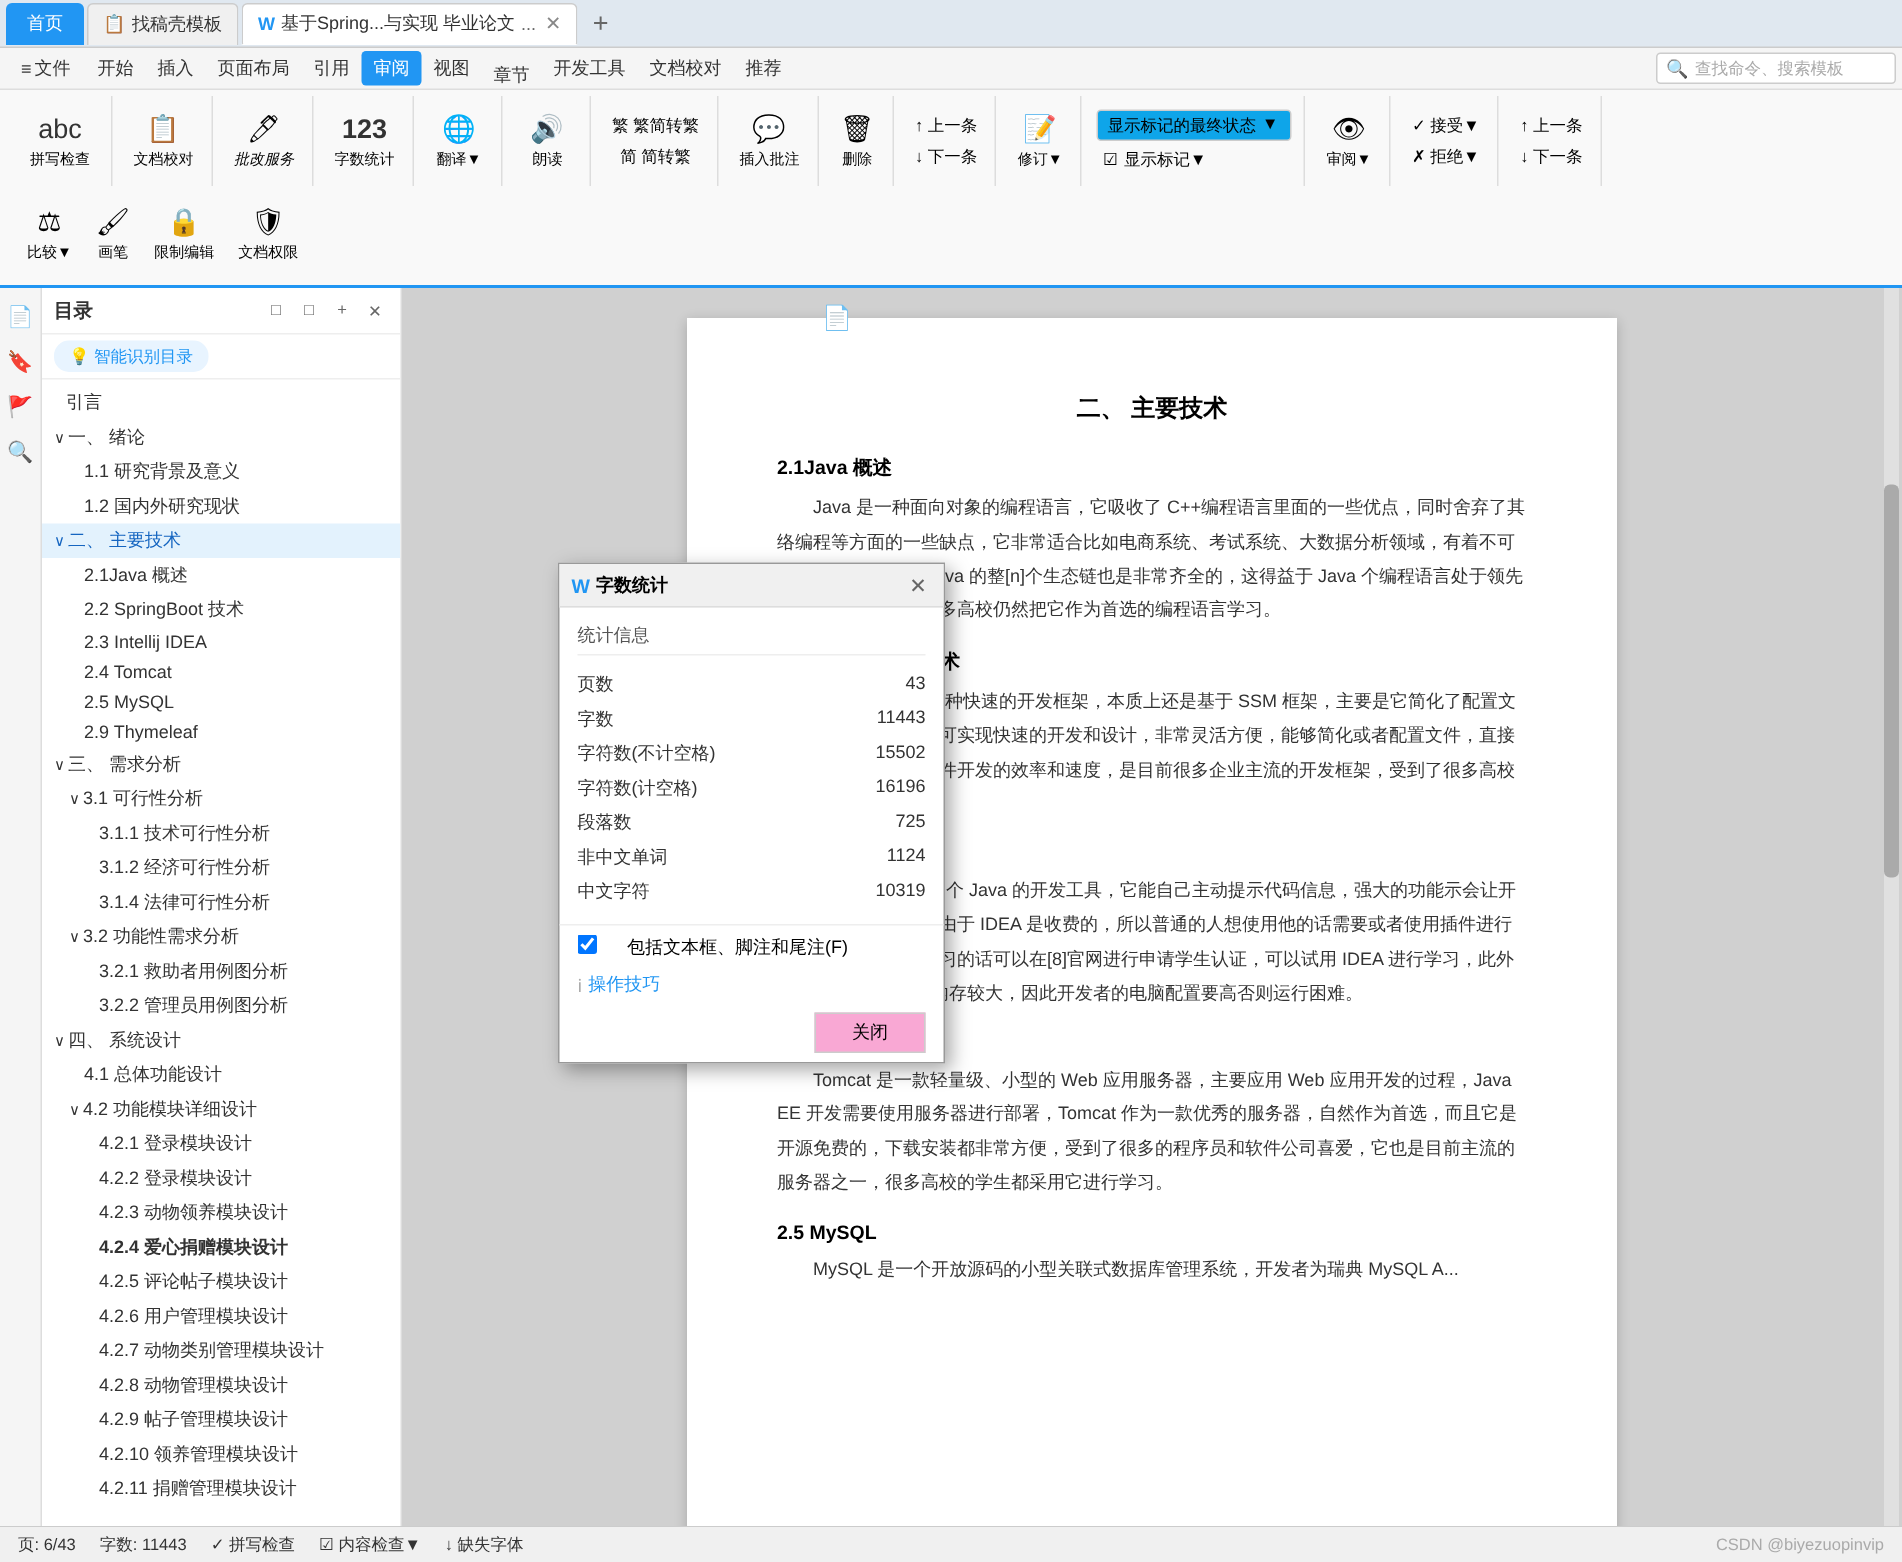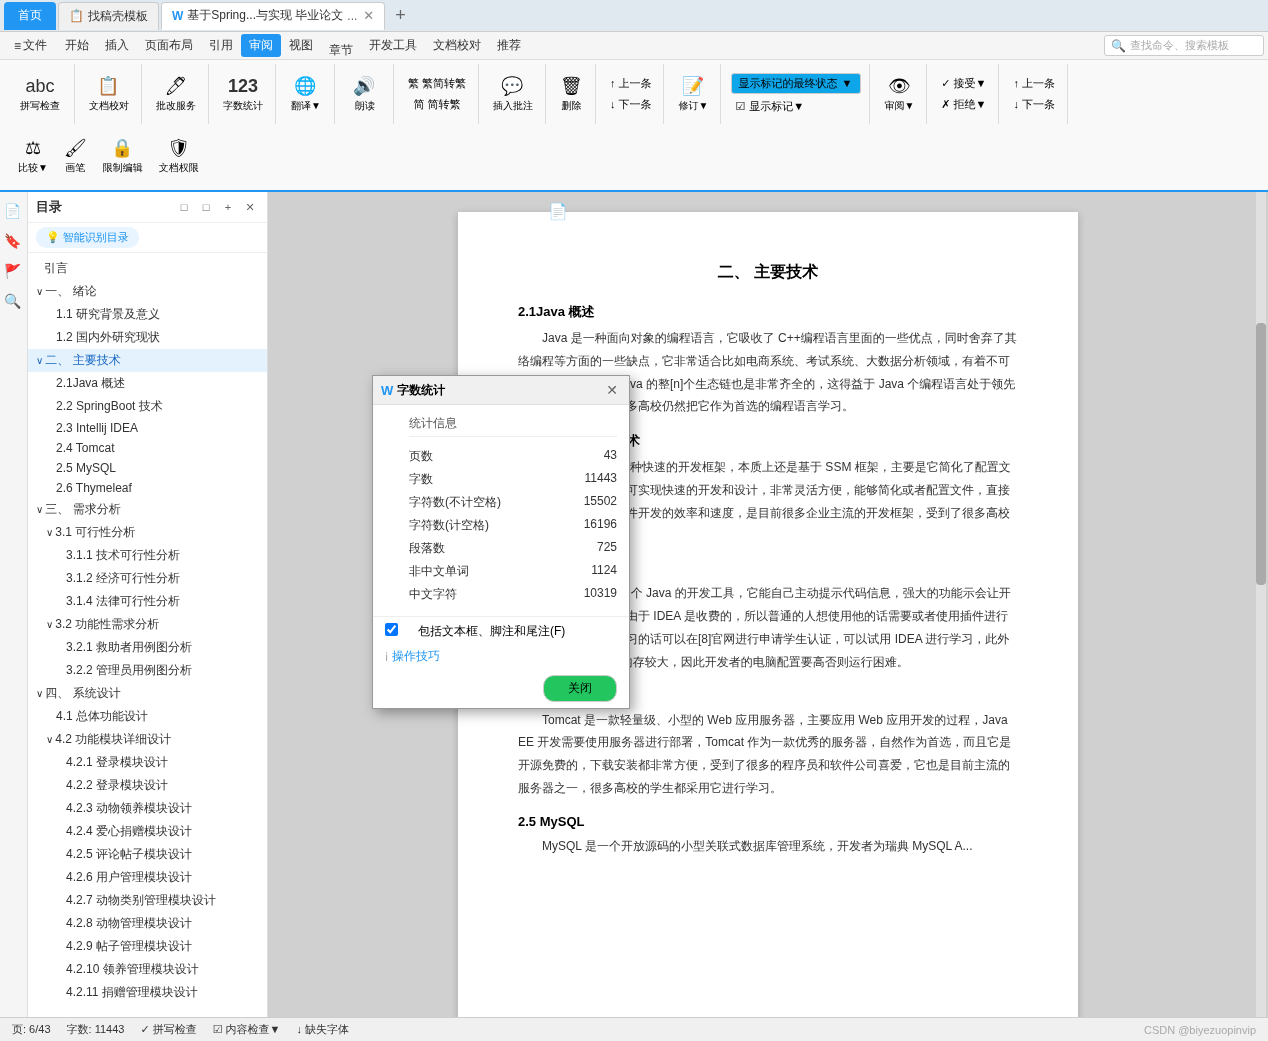--- a/index.html
+++ b/index.html
@@ -58,21 +58,21 @@
   <div style="display:flex;flex-direction:column;align-items:center;border-right:1px solid #ddd;padding:0 6px;min-height:60px;justify-content:center;">
     <div style="display:flex;flex-direction:column;align-items:center;padding:4px 6px;cursor:pointer;border-radius:3px;min-width:44px;">
       <span style="font-size:18px;">📋</span>
       <span style="font-size:10px;margin-top:2px;">文档校对</span>
     </div>
   </div>
 
   <div style="display:flex;flex-direction:column;align-items:center;border-right:1px solid #ddd;padding:0 6px;min-height:60px;justify-content:center;">
     <div style="display:flex;flex-direction:column;align-items:center;padding:4px 6px;cursor:pointer;border-radius:3px;min-width:44px;">
       <span style="font-size:18px;">🖊</span>
-      <span style="font-size:10px;margin-top:2px;">批改服务</span>
+      <span style="font-size:10px;margin-top:2px;font-style:italic;">批改服务</span>
     </div>
   </div>
 
   <div style="display:flex;flex-direction:column;align-items:center;border-right:1px solid #ddd;padding:0 6px;min-height:60px;justify-content:center;">
     <div style="display:flex;flex-direction:column;align-items:center;padding:4px 6px;cursor:pointer;border-radius:3px;min-width:44px;">
       <span style="font-size:18px;font-weight:bold;color:#333;">123</span>
       <span style="font-size:10px;margin-top:2px;">字数统计</span>
     </div>
   </div>
 
@@ -206,21 +206,21 @@
 
       <div style="padding:3px 8px 3px 8px;cursor:pointer;font-size:12px;color:#1565C0;background:#e3f2fd;display:flex;align-items:center;">
         <span style="margin-right:2px;font-size:10px;">∨</span>
         <span>二、 主要技术</span>
       </div>
       <div style="padding:3px 8px 3px 28px;cursor:pointer;font-size:12px;color:#333;">2.1Java 概述</div>
       <div style="padding:3px 8px 3px 28px;cursor:pointer;font-size:12px;color:#333;">2.2 SpringBoot 技术</div>
       <div style="padding:3px 8px 3px 28px;cursor:pointer;font-size:12px;color:#333;">2.3 Intellij IDEA</div>
       <div style="padding:3px 8px 3px 28px;cursor:pointer;font-size:12px;color:#333;">2.4 Tomcat</div>
       <div style="padding:3px 8px 3px 28px;cursor:pointer;font-size:12px;color:#333;">2.5 MySQL</div>
-      <div style="padding:3px 8px 3px 28px;cursor:pointer;font-size:12px;color:#333;">2.6 Thymeleaf</div>
+      <div style="padding:3px 8px 3px 28px;cursor:pointer;font-size:12px;color:#333;">2.9 Thymeleaf</div>
 
       <div style="padding:3px 8px 3px 8px;cursor:pointer;font-size:12px;color:#333;display:flex;align-items:center;">
         <span style="margin-right:2px;font-size:10px;">∨</span>
         <span>三、 需求分析</span>
       </div>
       <div style="padding:3px 8px 3px 18px;cursor:pointer;font-size:12px;color:#333;display:flex;align-items:center;">
         <span style="margin-right:2px;font-size:10px;">∨</span>
         <span>3.1 可行性分析</span>
       </div>
       <div style="padding:3px 8px 3px 38px;cursor:pointer;font-size:12px;color:#333;">3.1.1 技术可行性分析</div>
@@ -238,21 +238,21 @@
         <span>四、 系统设计</span>
       </div>
       <div style="padding:3px 8px 3px 28px;cursor:pointer;font-size:12px;color:#333;">4.1 总体功能设计</div>
       <div style="padding:3px 8px 3px 18px;cursor:pointer;font-size:12px;color:#333;display:flex;align-items:center;">
         <span style="margin-right:2px;font-size:10px;">∨</span>
         <span>4.2 功能模块详细设计</span>
       </div>
       <div style="padding:3px 8px 3px 38px;cursor:pointer;font-size:12px;color:#333;">4.2.1 登录模块设计</div>
       <div style="padding:3px 8px 3px 38px;cursor:pointer;font-size:12px;color:#333;">4.2.2 登录模块设计</div>
       <div style="padding:3px 8px 3px 38px;cursor:pointer;font-size:12px;color:#333;">4.2.3 动物领养模块设计</div>
-      <div style="padding:3px 8px 3px 38px;cursor:pointer;font-size:12px;color:#333;">4.2.4 爱心捐赠模块设计</div>
+      <div style="padding:3px 8px 3px 38px;cursor:pointer;font-size:12px;color:#333;font-weight:bold;">4.2.4 爱心捐赠模块设计</div>
       <div style="padding:3px 8px 3px 38px;cursor:pointer;font-size:12px;color:#333;">4.2.5 评论帖子模块设计</div>
       <div style="padding:3px 8px 3px 38px;cursor:pointer;font-size:12px;color:#333;">4.2.6 用户管理模块设计</div>
       <div style="padding:3px 8px 3px 38px;cursor:pointer;font-size:12px;color:#333;">4.2.7 动物类别管理模块设计</div>
       <div style="padding:3px 8px 3px 38px;cursor:pointer;font-size:12px;color:#333;">4.2.8 动物管理模块设计</div>
       <div style="padding:3px 8px 3px 38px;cursor:pointer;font-size:12px;color:#333;">4.2.9 帖子管理模块设计</div>
       <div style="padding:3px 8px 3px 38px;cursor:pointer;font-size:12px;color:#333;">4.2.10 领养管理模块设计</div>
       <div style="padding:3px 8px 3px 38px;cursor:pointer;font-size:12px;color:#333;">4.2.11 捐赠管理模块设计</div>
     </div>
   </div>
 
@@ -287,21 +287,21 @@
 
 <div style="position:fixed;top:0;left:0;width:1268px;height:1041px;z-index:1000;pointer-events:none;">
   <div style="position:absolute;top:375px;left:372px;width:258px;background:white;border:1px solid #999;box-shadow:4px 4px 12px rgba(0,0,0,0.35);pointer-events:all;z-index:1001;">
     <div style="display:flex;align-items:center;justify-content:space-between;background:#f0f0f0;border-bottom:1px solid #ddd;padding:5px 8px;">
       <div style="font-size:12px;font-weight:bold;display:flex;align-items:center;gap:4px;">
         <span style="color:#2196F3;font-weight:bold;font-size:13px;">W</span>
         <span>字数统计</span>
       </div>
       <div style="cursor:pointer;font-size:14px;color:#666;width:18px;height:18px;display:flex;align-items:center;justify-content:center;border-radius:2px;">✕</div>
     </div>
-    <div style="padding:10px 12px;margin-left:24px;">
+    <div style="padding:10px 12px;">
       <div style="font-size:12px;color:#555;border-bottom:1px solid #eee;padding-bottom:4px;margin-bottom:8px;">统计信息</div>
 
       <div style="display:flex;justify-content:space-between;padding:3px 0;font-size:12px;">
         <span style="color:#333;">页数</span>
         <span style="color:#333;">43</span>
       </div>
       <div style="display:flex;justify-content:space-between;padding:3px 0;font-size:12px;">
         <span style="color:#333;">字数</span>
         <span style="color:#333;">11443</span>
       </div>
@@ -329,21 +329,21 @@
     <div style="padding:6px 12px;border-top:1px solid #eee;">
       <div style="display:flex;align-items:flex-start;gap:20px;font-size:12px;margin-bottom:8px;">
         <input type="checkbox" checked="" style="cursor: pointer;">
         <label>包括文本框、脚注和尾注(F)</label>
       </div>
       <div style="display:flex;align-items:center;gap:4px;font-size:12px;margin-bottom:10px;">
         <span style="color:#aaa;">ℹ</span>
         <span style="color:#2196F3;cursor:pointer;text-decoration:none;">操作技巧</span>
       </div>
       <div style="display:flex;justify-content:flex-end;">
-        <button style="background:#22c55e;border:1px solid #ccc;padding:4px 24px;font-size:12px;cursor:pointer;border-radius:11px;">关闭</button>
+        <button style="background:#f9a8d4;border:1px solid #ccc;padding:4px 24px;font-size:12px;cursor:pointer;border-radius:0;">关闭</button>
       </div>
     </div>
   </div>
 </div>
 
 <div style="height:24px;background:#f0f0f0;border-top:1px solid #ccc;display:flex;align-items:center;padding:0 12px;font-size:11px;color:#333;gap:16px;position:fixed;bottom:0;left:0;width:1268px;">
   <span>页: 6/43</span>
   <span style="cursor:pointer;">字数: 11443</span>
   <span style="cursor:pointer;">✓ 拼写检查</span>
   <span style="cursor:pointer;">☑ 内容检查▼</span>

